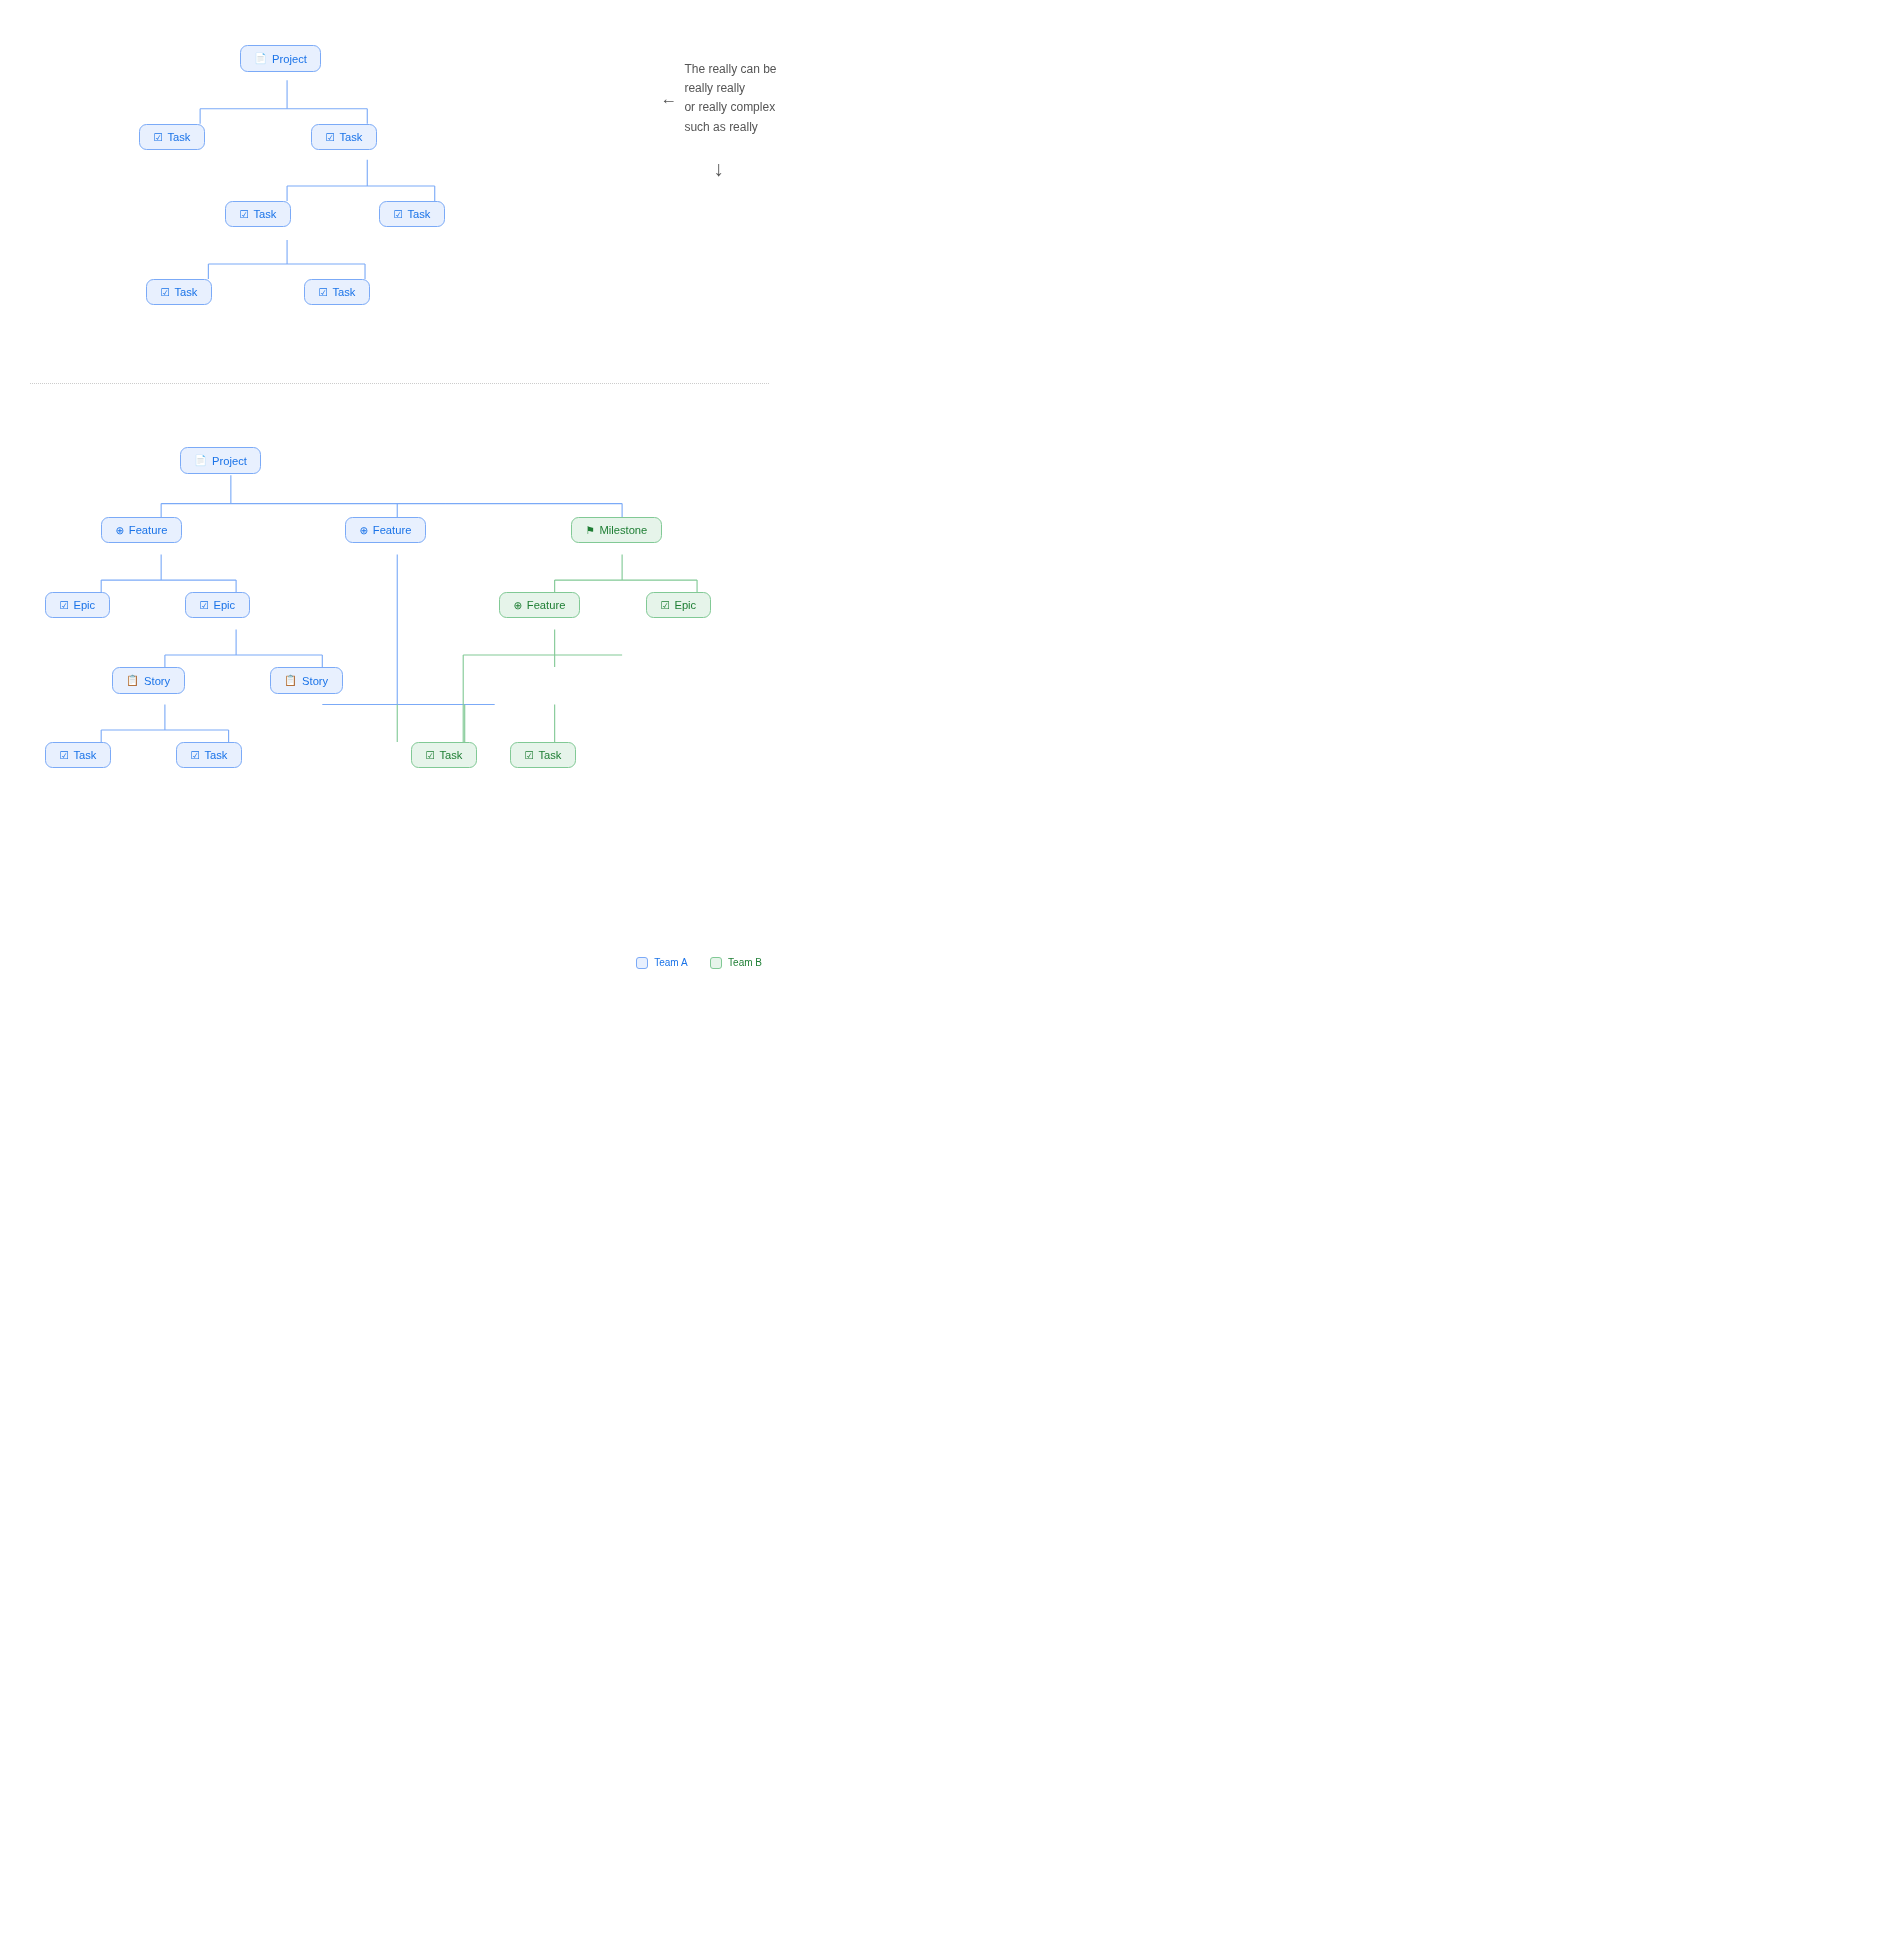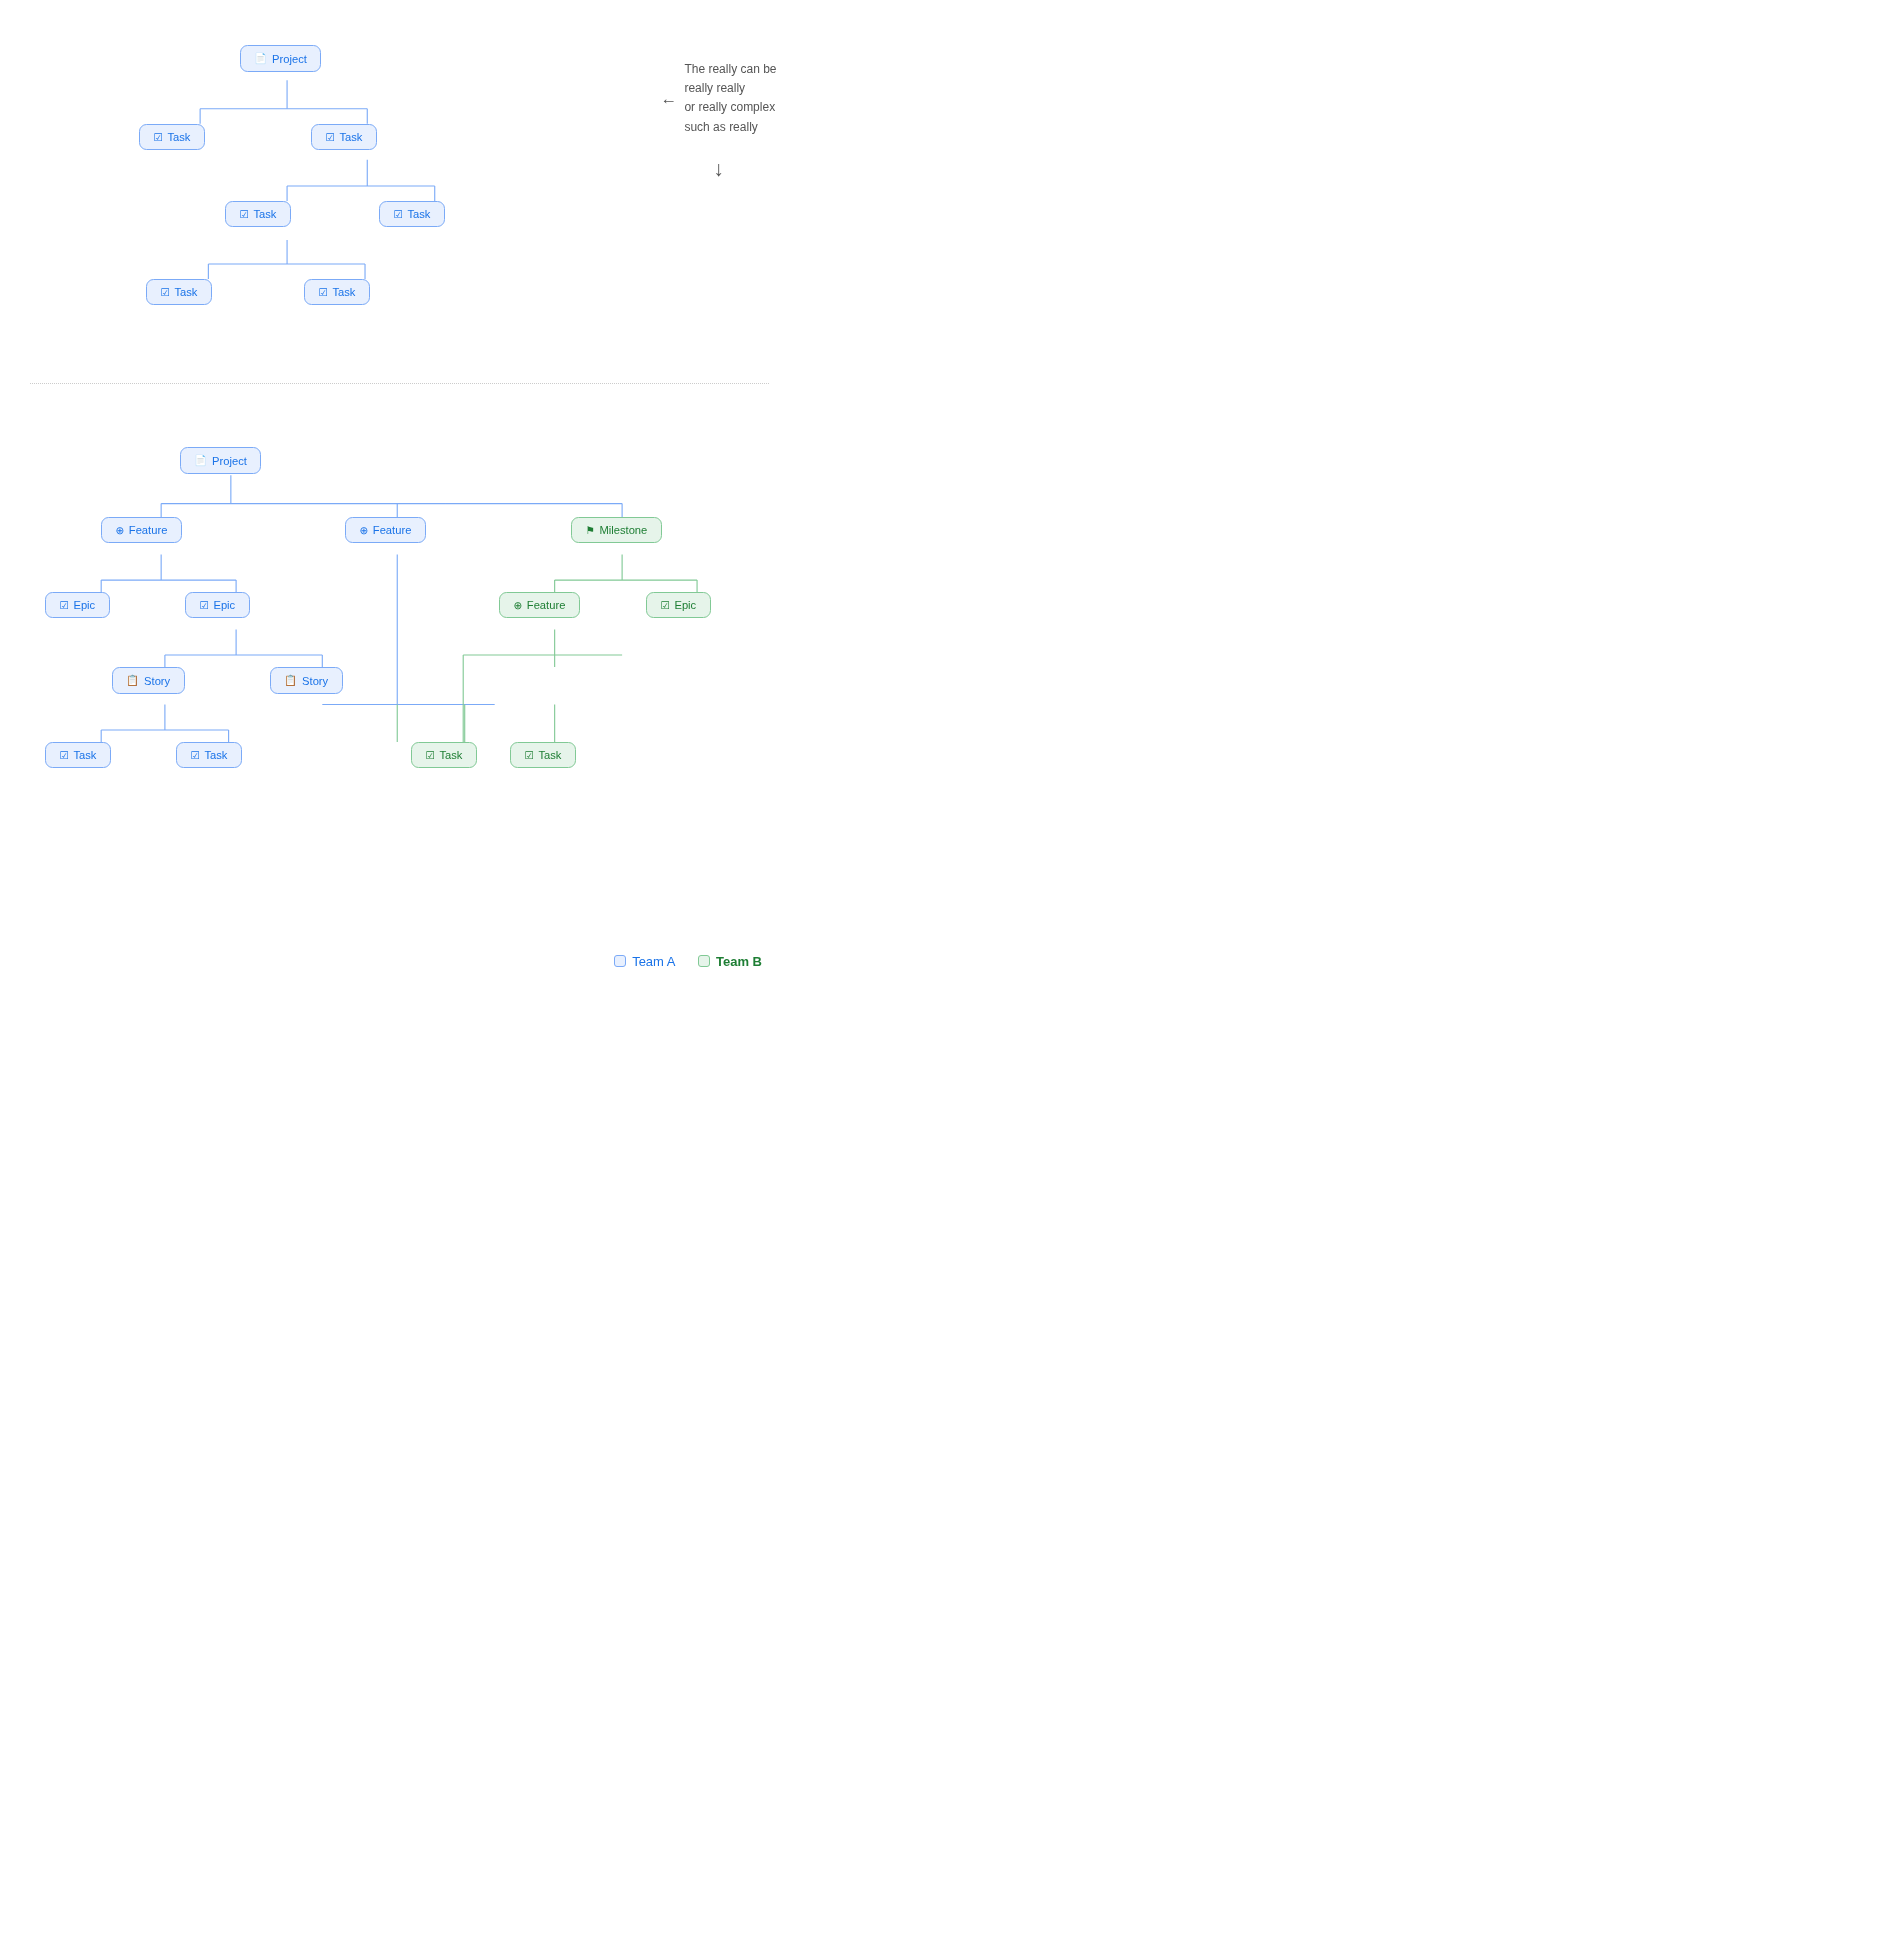--- a/index.html
+++ b/index.html
@@ -81,36 +81,36 @@
       bottom: 22.5px;
       right: 37px;
       display: flex;
       gap: 22.5px;
       align-items: center;
     }
     .legend-item {
       display: flex;
       align-items: center;
       gap: 6px;
-      font-size: 13px;
+      font-size: 10px;
     }
     .legend-box-blue {
       width: 12px; height: 12px;
       border-radius: 3px;
       background: #e8f0fe;
       border: 1.1px solid #7baaf7;
     }
     .legend-box-green {
       width: 12px; height: 12px;
       border-radius: 3px;
       background: #e6f4ea;
       border: 1.1px solid #81c995;
     }
     .legend-label-blue { color: #1a73e8; font-weight: 500; }
-    .legend-label-green { color: #1e7e34; font-weight: 700; }
+    .legend-label-green { color: #1e7e34; font-weight: 400; }
 
     
     #diagram1 {
       position: relative;
       height: 360px;
     }
     #diagram2 {
       position: relative;
       height: 585px;
     }

